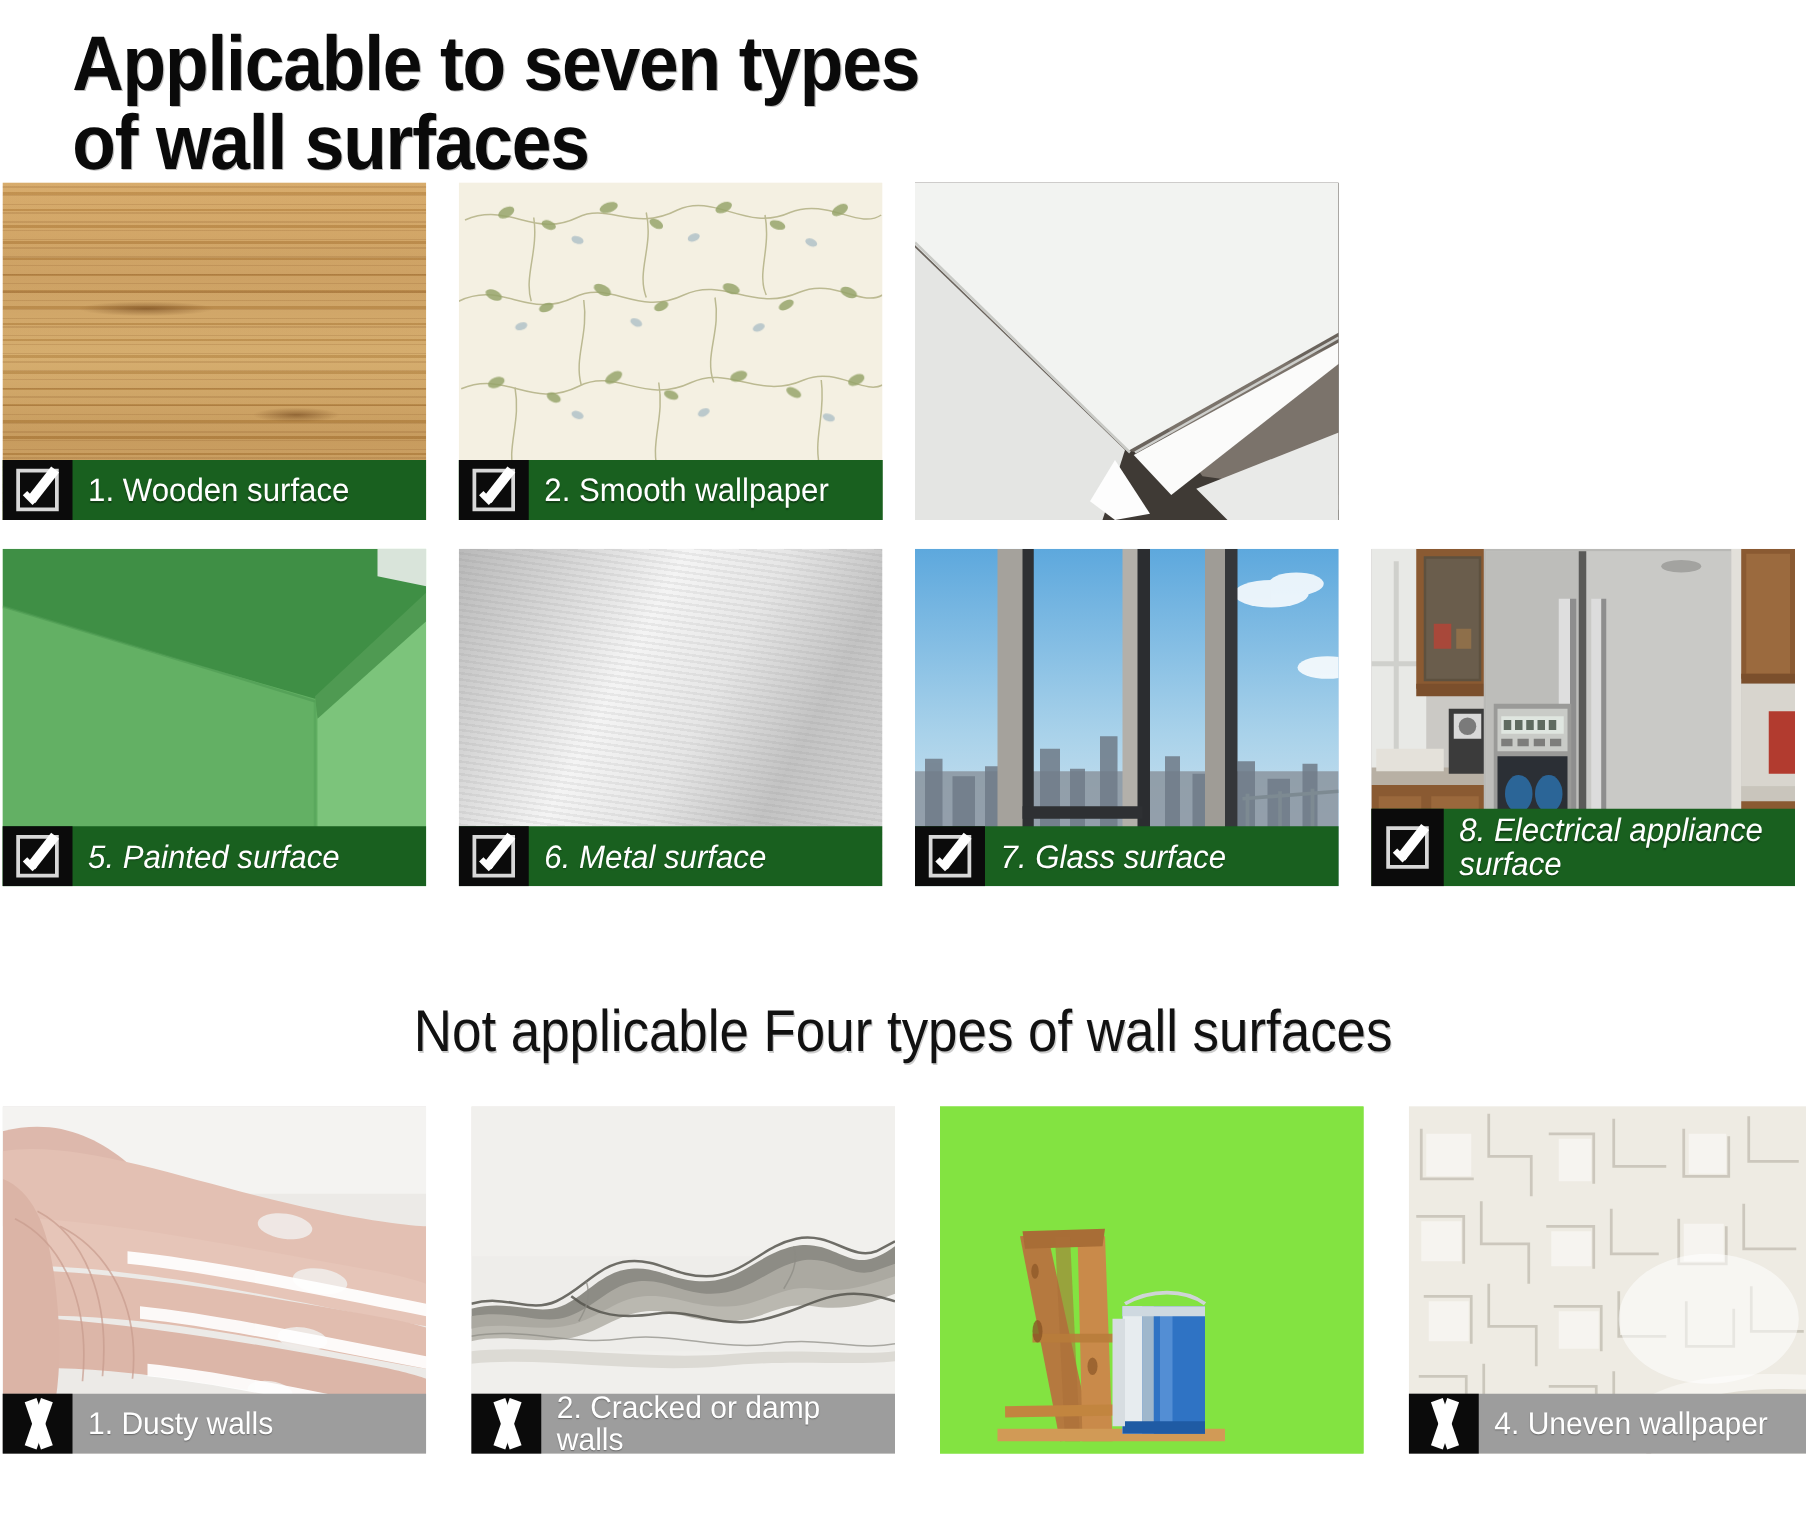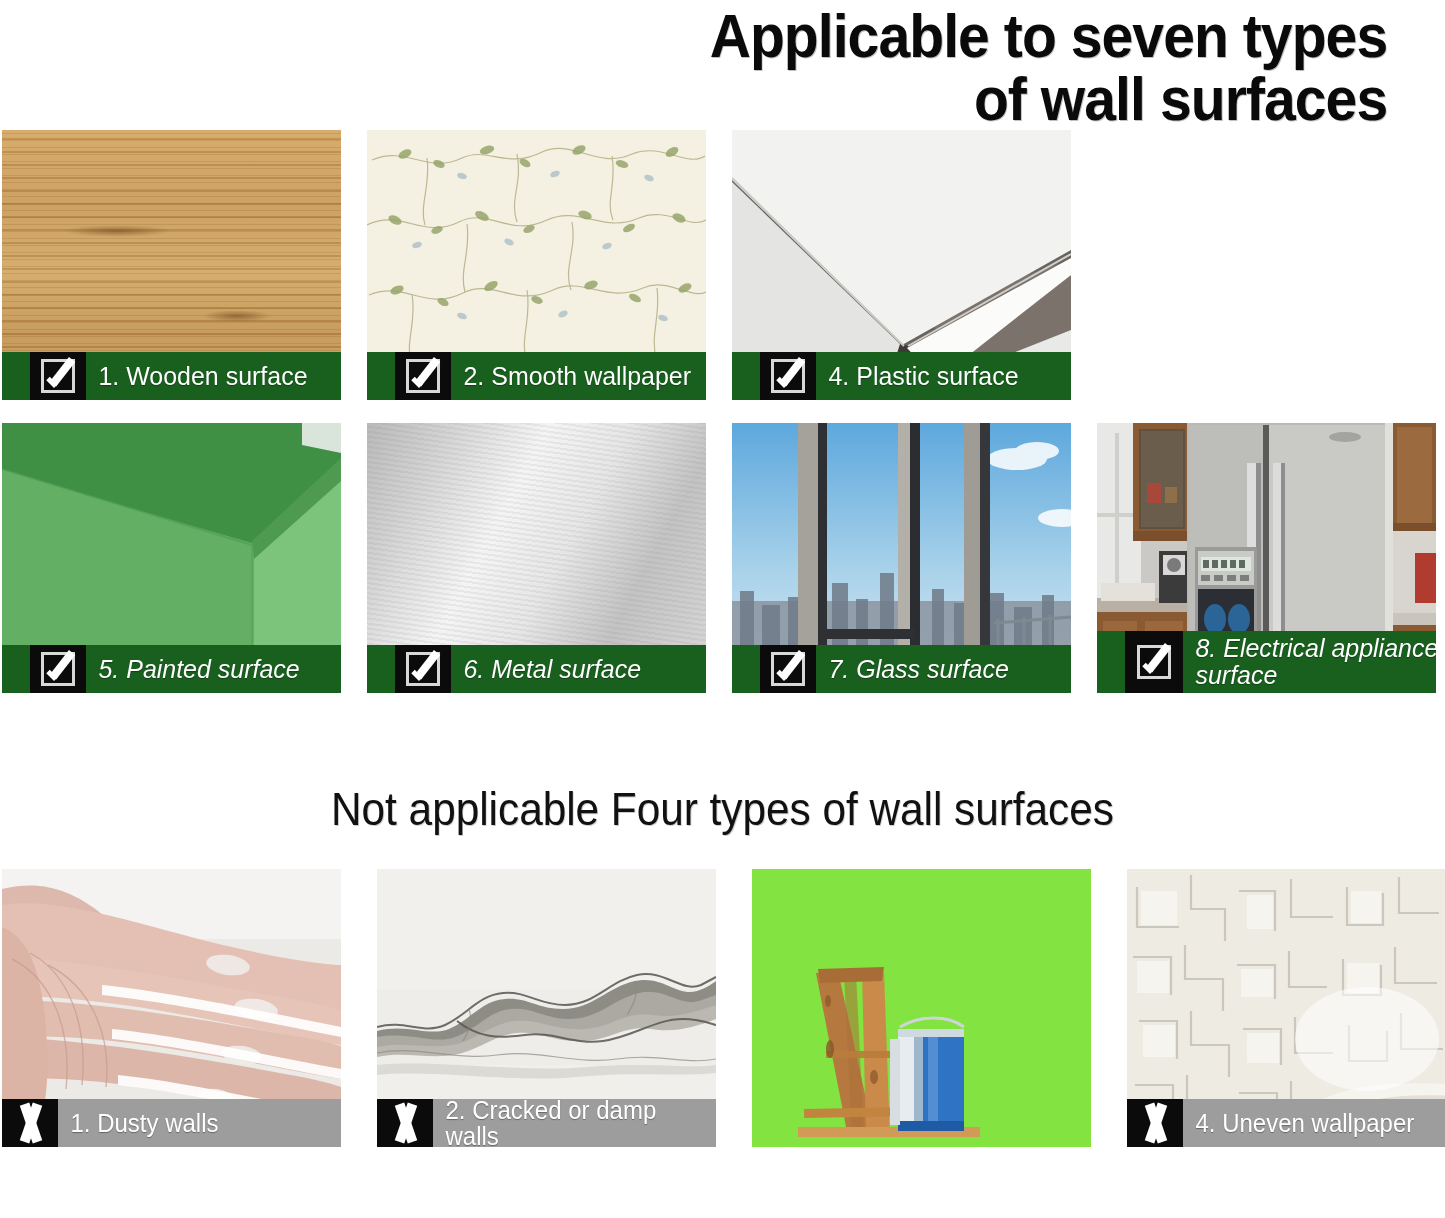--- a/index.html
+++ b/index.html
@@ -11,22 +11,22 @@
     width: 1445px;
     height: 1218px;
     font-family: "Liberation Sans", sans-serif;
     overflow: hidden;
     position: relative;
   }
 
   
   .title-block {
     width: 100%;
-    text-align: right;
-    padding-top: 4px;
+    text-align: left;
+    padding-top: 20px;
   }
   .main-title {
     font-family: "Liberation Sans", sans-serif;
     font-weight: bold;
     font-size: 62px;
     line-height: 1.02;
     letter-spacing: -1px;
     color: #0a0a0a;
     transform: scaleX(0.92);
     transform-origin: center top;
@@ -84,21 +84,21 @@
     position: absolute;
     left: 0;
     bottom: 0;
     width: 339px;
     height: 48px;
     display: flex;
     align-items: stretch;
     z-index: 5;
   }
   .bar.tall { height: 62px; }
-  .bar-green { background: #19601f; padding-left: 28px; }
+  .bar-green { background: #19601f; }
   .bar-grey  { background: #9d9d9d; }
 
   .badge {
     flex: 0 0 auto;
     width: 56px;
     background: #0b0b0b;
     display: flex;
     align-items: center;
     justify-content: center;
     position: relative;
@@ -346,26 +346,20 @@
         <polygon points="190,180 339,130 339,250 230,235" fill="#7b736b"></polygon>
         <polygon points="0,0 339,0 339,120 170,215 0,50" fill="#f2f3f1"></polygon>
         <polygon points="0,52 168,214 150,270 0,270" fill="#e4e5e3"></polygon>
         <polygon points="175,218 339,128 339,145 205,250" fill="#fbfbfa"></polygon>
         <polygon points="160,222 188,265 160,270 140,255" fill="#fdfdfd"></polygon>
         <polygon points="225,245 339,200 339,270 250,270" fill="#e9eae8"></polygon>
         <path d="M0,48 L172,216" stroke="#c9cac6" stroke-width="2" fill="none"></path>
         <path d="M176,216 L339,124" stroke="#cdcecb" stroke-width="2" fill="none"></path>
       </svg>
     </div>
-    <div class="bar bar-green">
-      <div class="badge">
-          <div class="chk"></div>
-        </div>
-      <div class="bar-text">4. Plastic surface</div>
-    </div>
   </div>
 
 </div>
 
 <div class="grid grid-row2">
 
   <div class="tile">
     <div class="photo ph-paint">
       <svg width="339" height="270" viewBox="0 0 339 270">
         <rect width="339" height="270" fill="#63b064"></rect>

